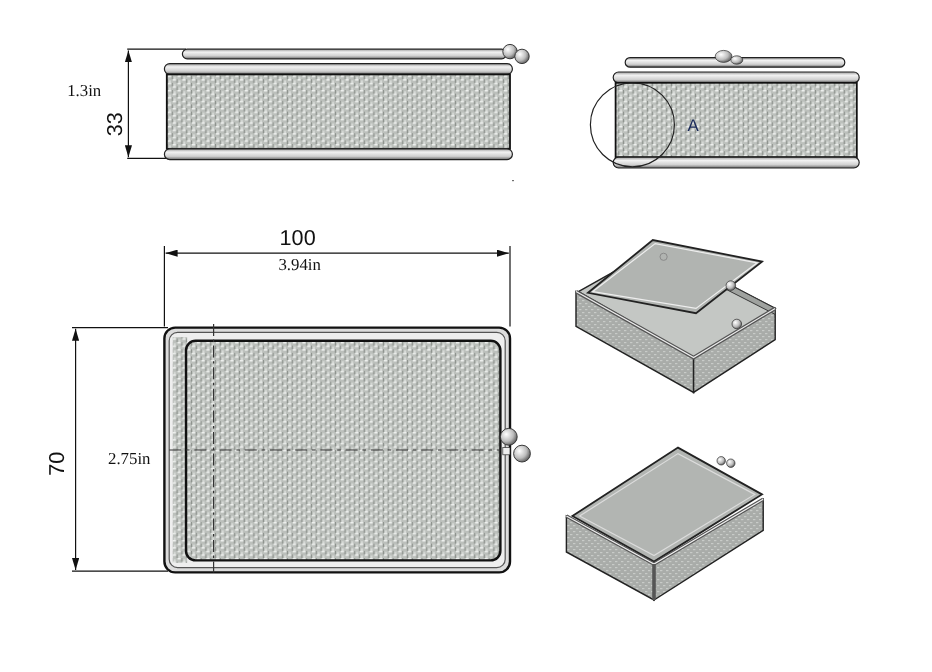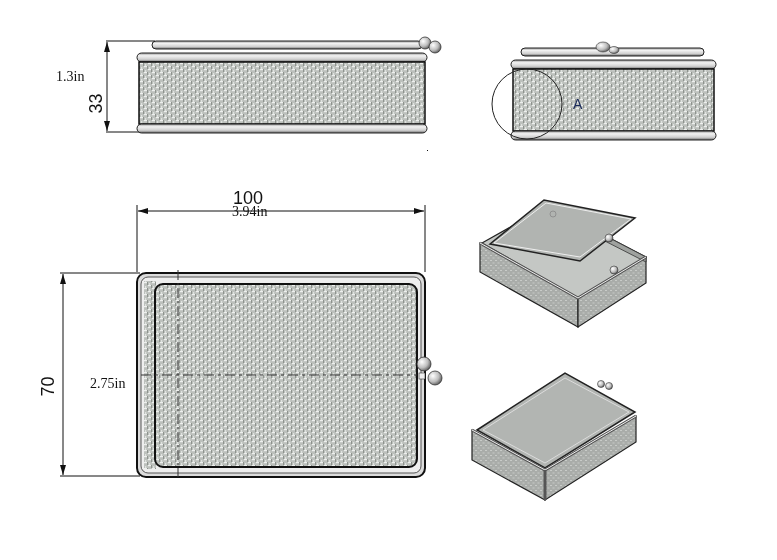--- a/index.html
+++ b/index.html
@@ -148,18 +148,18 @@
       <circle cx="609" cy="386" r="3.5" fill="url(#ball)" stroke="#333" stroke-width="0.6"></circle>
     </g>
   </svg>
 
   <div class="lbl serif" style="left:56px; top:69px;">1.3in</div>
   <div class="lbl sans rot" style="left:86px; top:93px;">33</div>
 
   <div class="lbl sans" style="left:573px; top:96px; font-size:14px; color:#1a2a5a;">A</div>
 
   <div class="lbl sans" style="left:233px; top:188px;">100</div>
-  <div class="lbl serif" style="left:232px; top:204px;">3.94in</div>
+  <div class="lbl serif" style="left:232px; top:214px;">3.94in</div>
 
   <div class="lbl sans rot" style="left:38px; top:376px;">70</div>
   <div class="lbl serif" style="left:90px; top:376px;">2.75in</div>
 
 </div>
 
 </body></html>

